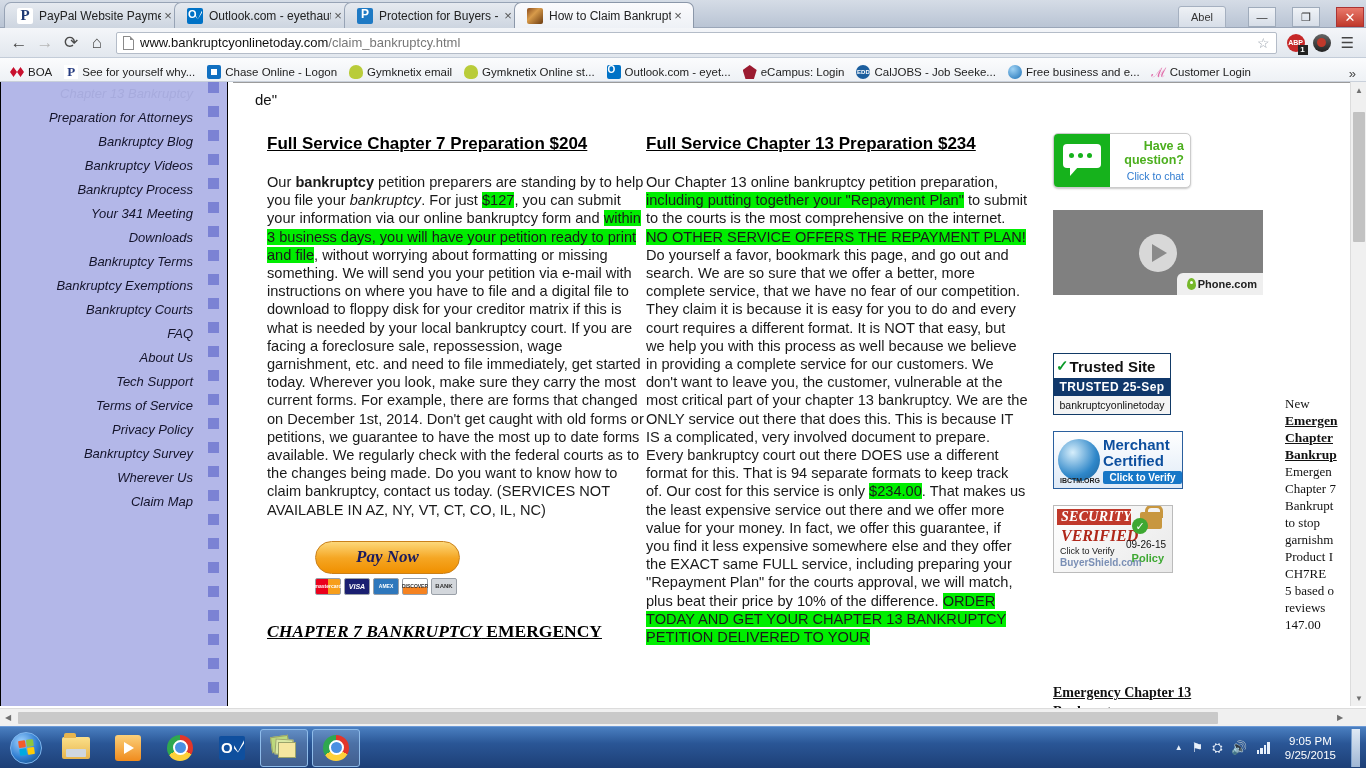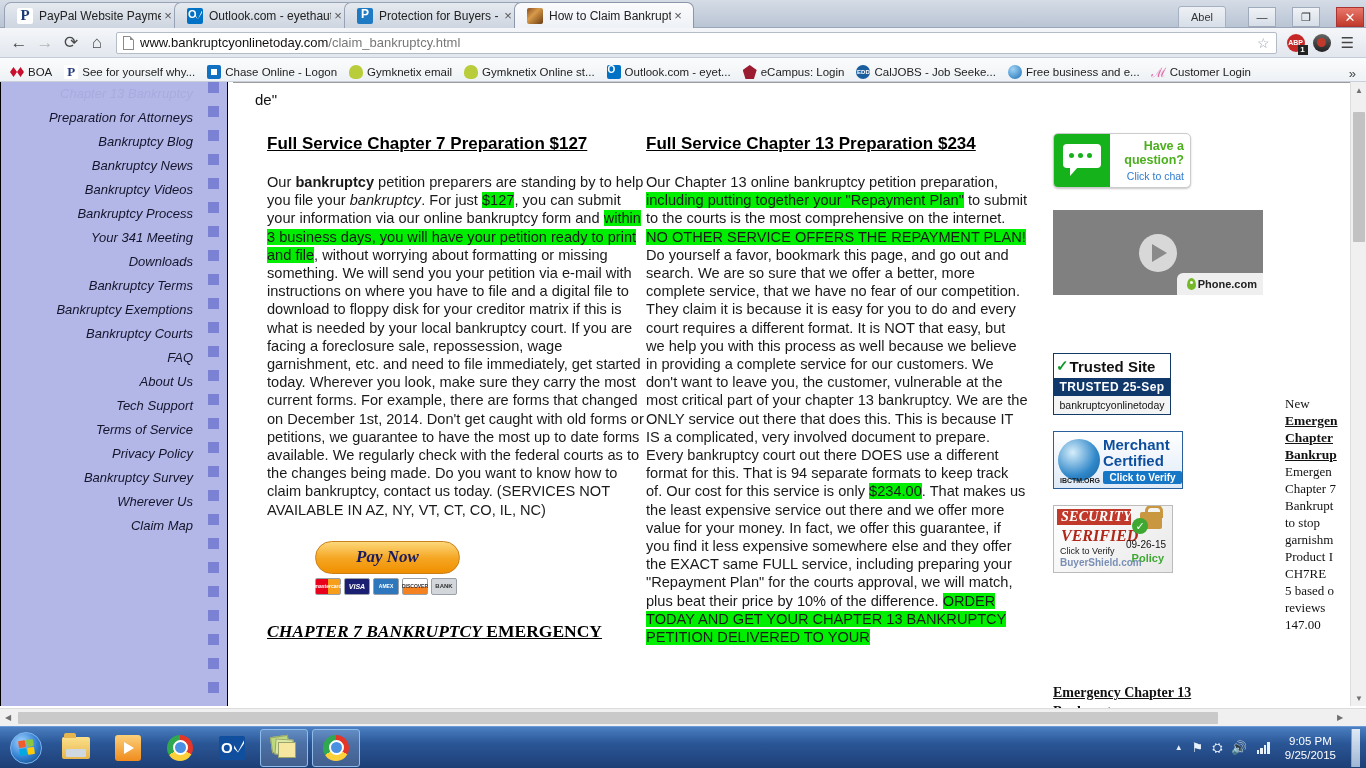--- a/index.html
+++ b/index.html
@@ -429,21 +429,20 @@
   </div>
 
   <div class="viewport">
 
     <div class="leftnav">
       <div class="dotcol"></div>
       <div class="inner">
         <a class="navlink clipped">Chapter 13 Bankruptcy</a>
         <a class="navlink">Preparation for Attorneys</a>
         <a class="navlink">Bankruptcy Blog</a>
-        <a class="navlink">Bankruptcy News</a>
         <a class="navlink">Bankruptcy Videos</a>
         <a class="navlink">Bankruptcy Process</a>
         <a class="navlink">Your 341 Meeting</a>
         <a class="navlink">Downloads</a>
         <a class="navlink">Bankruptcy Terms</a>
         <a class="navlink">Bankruptcy Exemptions</a>
         <a class="navlink">Bankruptcy Courts</a>
         <a class="navlink">FAQ</a>
         <a class="navlink">About Us</a>
         <a class="navlink">Tech Support</a>
@@ -454,21 +453,21 @@
         <a class="navlink">Claim Map</a>
       </div>
     </div>
     <div class="leftedge"></div>
 
     <div class="contentframe">
 
       <div class="orphan">de"</div>
 
       <div class="col7">
-        <h2 class="secthead">Full Service Chapter 7 Preparation $127</h2>
+        <h2 class="secthead">Full Service Chapter 7 Preparation $204</h2>
         <p class="body"><span>Our </span><b>bankruptcy</b><span> petition preparers are standing by to help you file your </span><i>bankruptcy</i><span>. For just </span><span class="hl">$127</span><span>, you can submit your information via our online bankruptcy form and </span><span class="hl">within 3 business days, you will have your petition ready to print and file</span><span>, without worrying about formatting or missing something. We will send you your petition via e-mail with instructions on where you have to file and a digital file to download to floppy disk for your creditor matrix if this is what is needed by your local bankruptcy court. If you are facing a foreclosure sale, repossession, wage garnishment, etc. and need to file immediately, get started today. Wherever you look, make sure they carry the most current forms. For example, there are forms that changed on December 1st, 2014. Don't get caught with old forms or petitions, we guarantee to have the most up to date forms available. We regularly check with the federal courts as to the changes being made. Do you want to know how to claim bankruptcy, contact us today. (SERVICES NOT AVAILABLE IN AZ, NY, VT, CT, CO, IL, NC)</span></p>
 
         <div class="paybtn">Pay Now</div>
         <div class="cards">
           <span class="card c-mc" style="font-size:5px">mastercard</span>
           <span class="card c-visa">VISA</span>
           <span class="card c-amex">AMEX</span>
           <span class="card c-disc">DISCOVER</span>
           <span class="card c-bank">BANK</span>
         </div>

